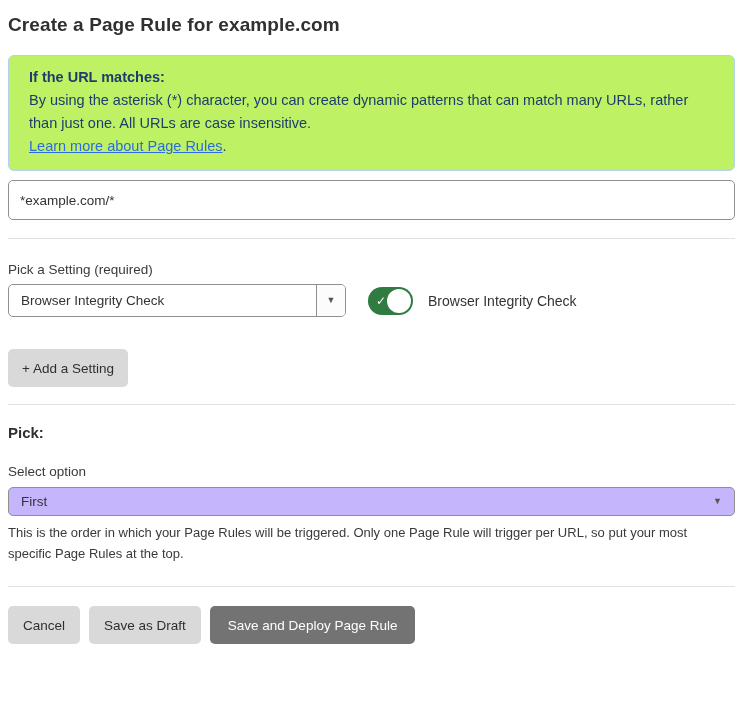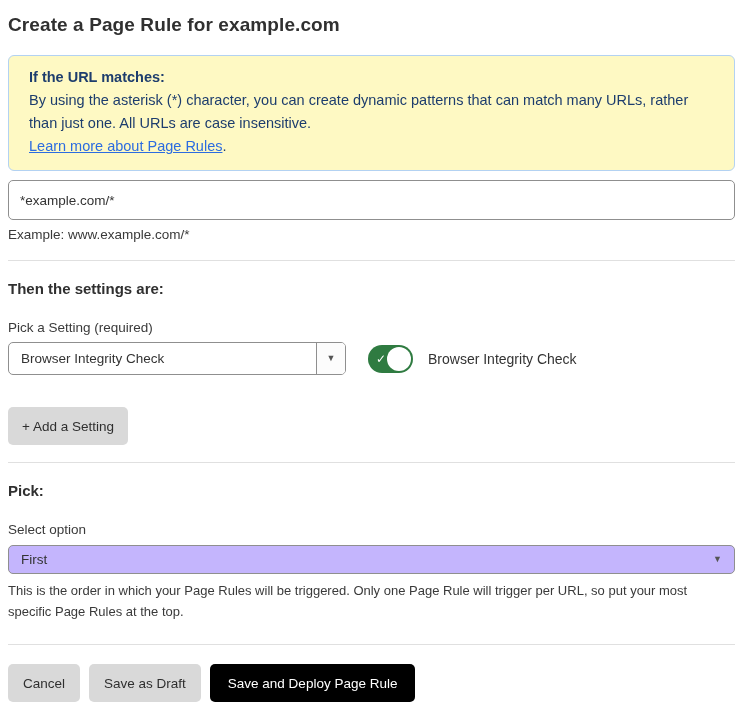--- a/index.html
+++ b/index.html
@@ -16,21 +16,21 @@
   h1.page-title {
     margin-top: 14px;
     font-size: 19px;
     font-weight: bold;
     color: #303030;
     letter-spacing: 0.1px;
   }
 
   .info-box {
     margin-top: 19px;
-    background: #fef9c3;
+    background: #bef264;
     border: 1px solid #b3d2f2;
     border-radius: 6px;
     padding: 10px 20px 12px 20px;
     color: #1d3d6d;
     font-size: 14.5px;
     line-height: 23px;
   }
   .info-box .info-heading { font-weight: bold; }
   .info-box a.info-link {
     color: #2c6ce0;
@@ -167,21 +167,21 @@
     font-family: "Liberation Sans", "DejaVu Sans", sans-serif;
     cursor: pointer;
   }
   .btn-gray {
     background: #d9d9d9;
     color: #2f2f2f;
     padding: 8px 15px;
   }
   .btn-add { margin-top: 32px; padding: 0 14px; }
   .btn-blue {
-    background: #000000;
+    background: #737373;
     color: #ffffff;
     padding: 8px 18px;
   }
 
   .order-select {
     margin-top: 8px;
     display: flex;
     align-items: center;
     width: 100%;
     height: 29px;
@@ -220,25 +220,23 @@
 
   <h1 class="page-title">Create a Page Rule for example.com</h1>
 
   <div class="info-box">
     <div class="info-heading">If the URL matches:</div>
     <div class="info-body">By using the asterisk (*) character, you can create dynamic patterns that can match many URLs, rather than just one. All URLs are case insensitive.</div>
     <div><a class="info-link">Learn more about Page Rules</a><span class="info-link-suffix">.</span></div>
   </div>
 
   <input class="text-input" type="text" value="*example.com/*" style="">
-  <div class="helper-text">Example: www.example.com/*</div>
 
   <hr class="divider">
 
-  <div class="section-heading">Then the settings are:</div>
   <div class="section-label">Pick a Setting (required)</div>
 
   <div class="setting-row">
     <div class="fake-select">
       <div class="select-value">Browser Integrity Check</div>
       <div class="select-arrow-seg">
         <span class="arrow-glyph">▼</span>
       </div>
     </div>
     <div class="toggle">

